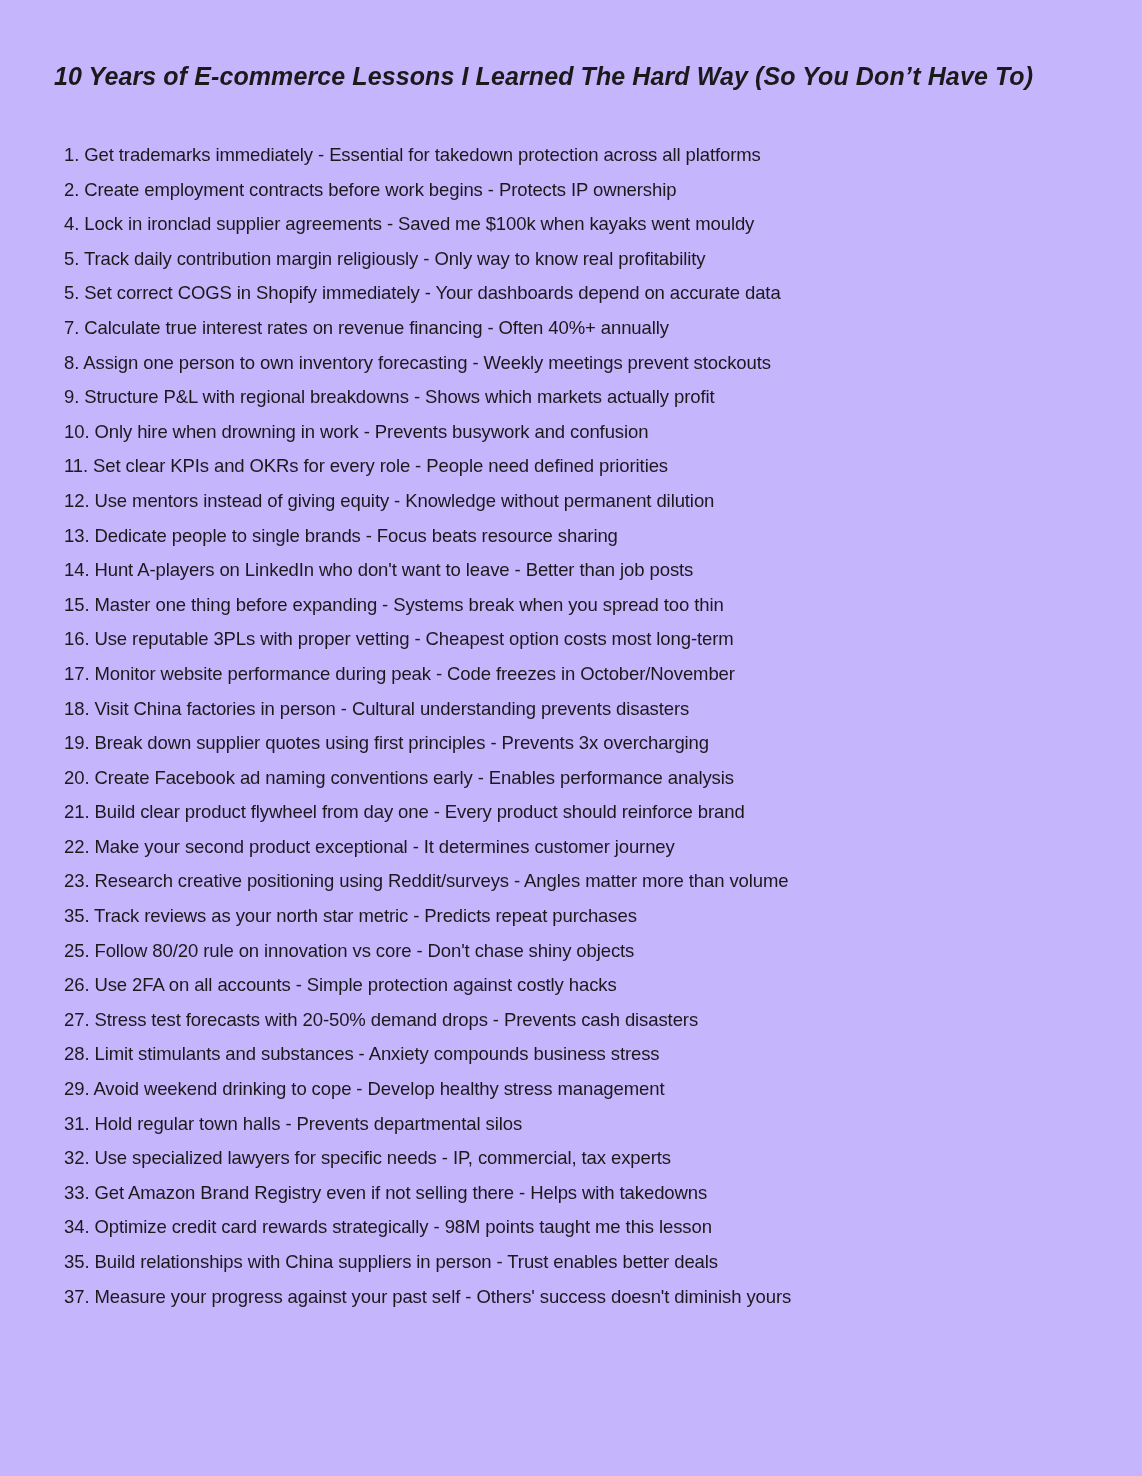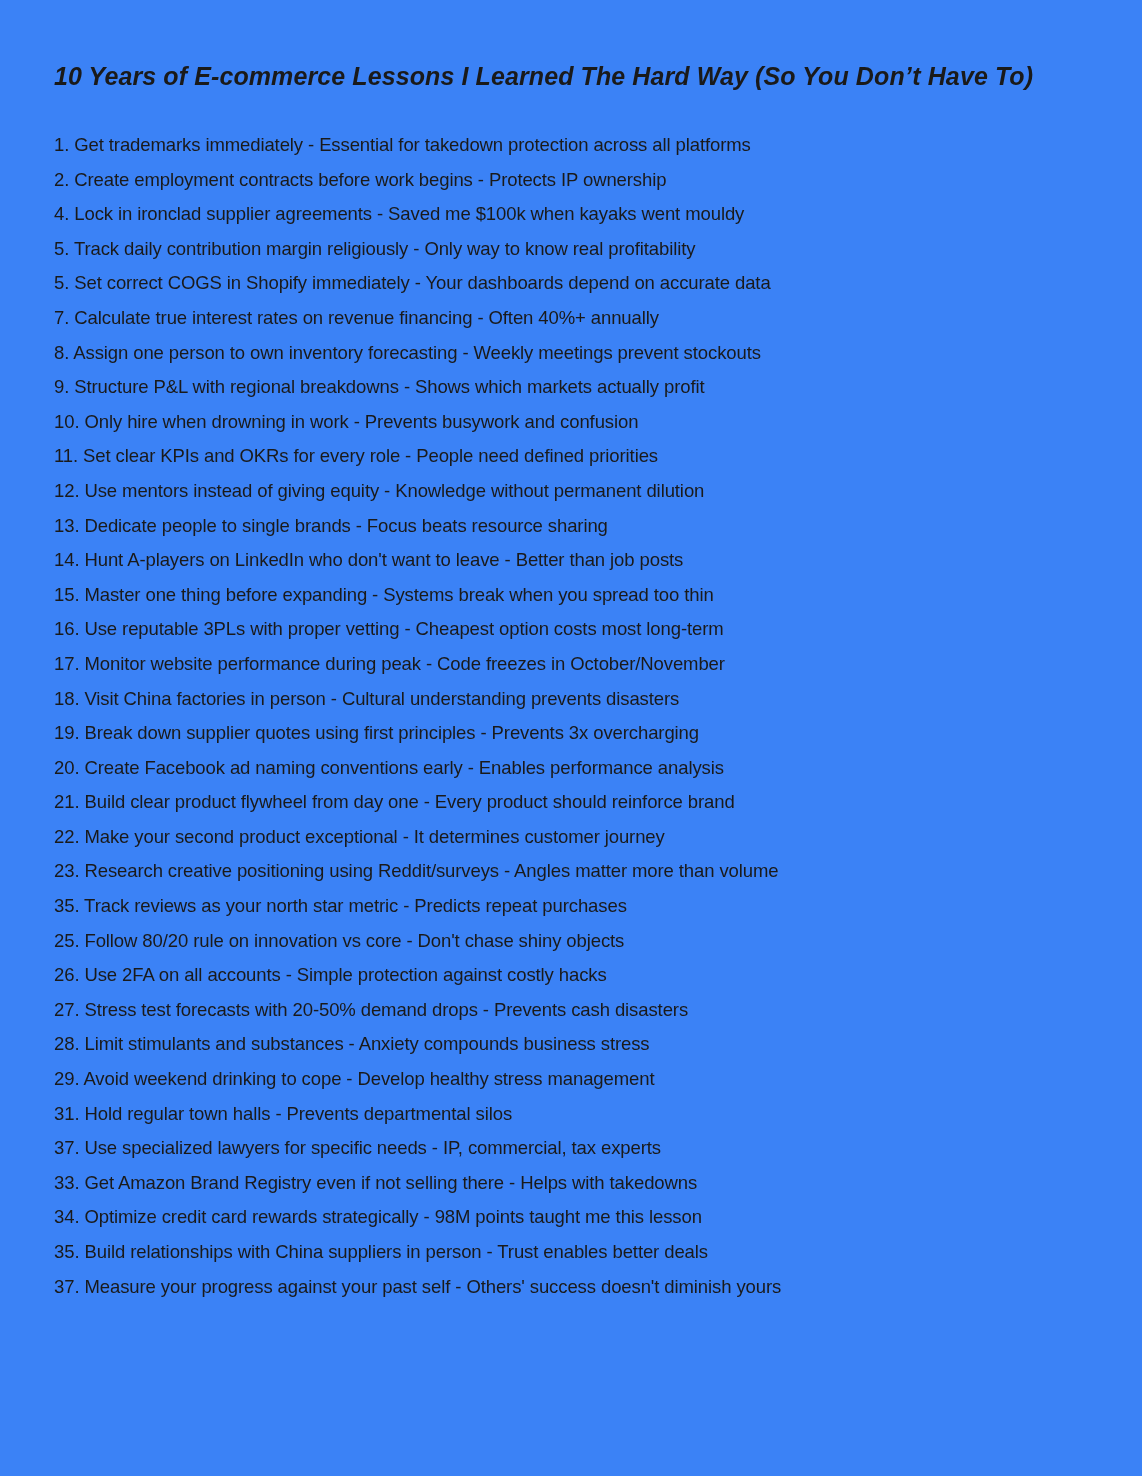--- a/index.html
+++ b/index.html
@@ -4,42 +4,42 @@
 <style>
   html, body {
     margin: 0;
     padding: 0;
     background: #ffffff;
   }
   .page {
     position: relative;
     width: 1142px;
     height: 1476px;
-    background: #3b82f6;
+    background: #c4b5fd;
     overflow: hidden;
     font-family: "Liberation Sans", sans-serif;
   }
   .doc-title {
     position: absolute;
     left: 54px;
     top: 62px;
     margin: 0;
     font-size: 25px;
     line-height: 1.15;
     font-weight: bold;
     font-style: italic;
     color: #1a1a1a;
     letter-spacing: 0.1px;
     white-space: nowrap;
   }
   .lessons {
     position: absolute;
     left: 54px;
     top: 128px;
-    margin: 0;
+    margin: 10px;
     padding: 0;
     list-style: none;
   }
   .lesson-item {
     height: 34.6px;
     line-height: 34.6px;
     font-size: 18.5px;
     letter-spacing: -0.1px;
     color: #1a1a1a;
     white-space: nowrap;
@@ -73,19 +73,19 @@
       <div class="lesson-item">21. Build clear product flywheel from day one - Every product should reinforce brand</div>
       <div class="lesson-item">22. Make your second product exceptional - It determines customer journey</div>
       <div class="lesson-item">23. Research creative positioning using Reddit/surveys - Angles matter more than volume</div>
       <div class="lesson-item">35. Track reviews as your north star metric - Predicts repeat purchases</div>
       <div class="lesson-item">25. Follow 80/20 rule on innovation vs core - Don't chase shiny objects</div>
       <div class="lesson-item">26. Use 2FA on all accounts - Simple protection against costly hacks</div>
       <div class="lesson-item">27. Stress test forecasts with 20-50% demand drops - Prevents cash disasters</div>
       <div class="lesson-item">28. Limit stimulants and substances - Anxiety compounds business stress</div>
       <div class="lesson-item">29. Avoid weekend drinking to cope - Develop healthy stress management</div>
       <div class="lesson-item">31. Hold regular town halls - Prevents departmental silos</div>
-      <div class="lesson-item">37. Use specialized lawyers for specific needs - IP, commercial, tax experts</div>
+      <div class="lesson-item">32. Use specialized lawyers for specific needs - IP, commercial, tax experts</div>
       <div class="lesson-item">33. Get Amazon Brand Registry even if not selling there - Helps with takedowns</div>
       <div class="lesson-item">34. Optimize credit card rewards strategically - 98M points taught me this lesson</div>
       <div class="lesson-item">35. Build relationships with China suppliers in person - Trust enables better deals</div>
       <div class="lesson-item">37. Measure your progress against your past self - Others' success doesn't diminish yours</div>
     </div>
 </div>
 
 </body></html>

